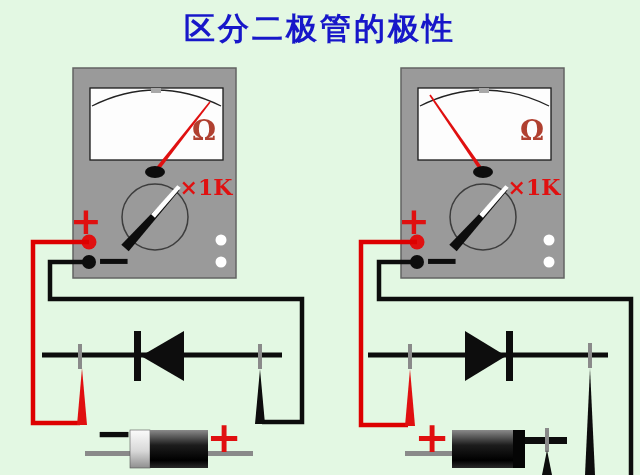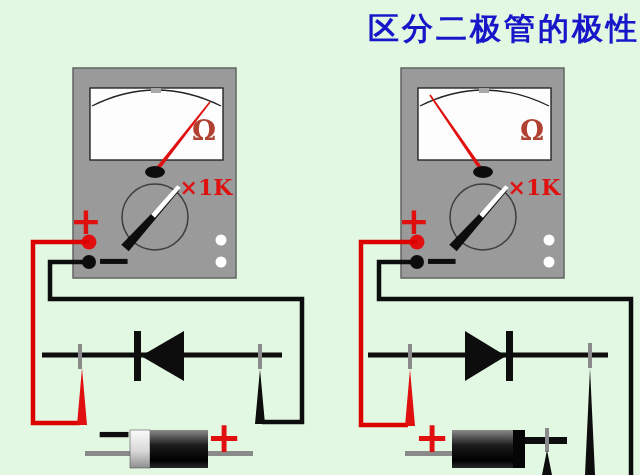--- a/index.html
+++ b/index.html
@@ -1,18 +1,18 @@
 <!DOCTYPE html>
 <html><head>
 <meta charset="utf-8">
 <style>
   html,body{margin:0;padding:0;}
   body{background:#e3f8e3;font-family:"DejaVu Sans",sans-serif;}
   #stage{position:relative;width:640px;height:475px;background:#e3f8e3;overflow:hidden;}
-  #title{position:absolute;top:8px;left:0;width:100%;text-align:right;
+  #title{position:absolute;top:8px;left:0;width:100%;text-align:center;
          font-size:31px;font-weight:bold;letter-spacing:3px;color:#1717c9;
          font-family:"DejaVu Sans",sans-serif;}
   svg{position:absolute;top:0;left:0;}
   text.sym{font-family:"DejaVu Serif",serif;font-weight:bold;}
   text.sign{font-family:"DejaVu Sans",sans-serif;font-weight:bold;}
 </style>
 </head>
 <body>
 
 <div id="stage">

